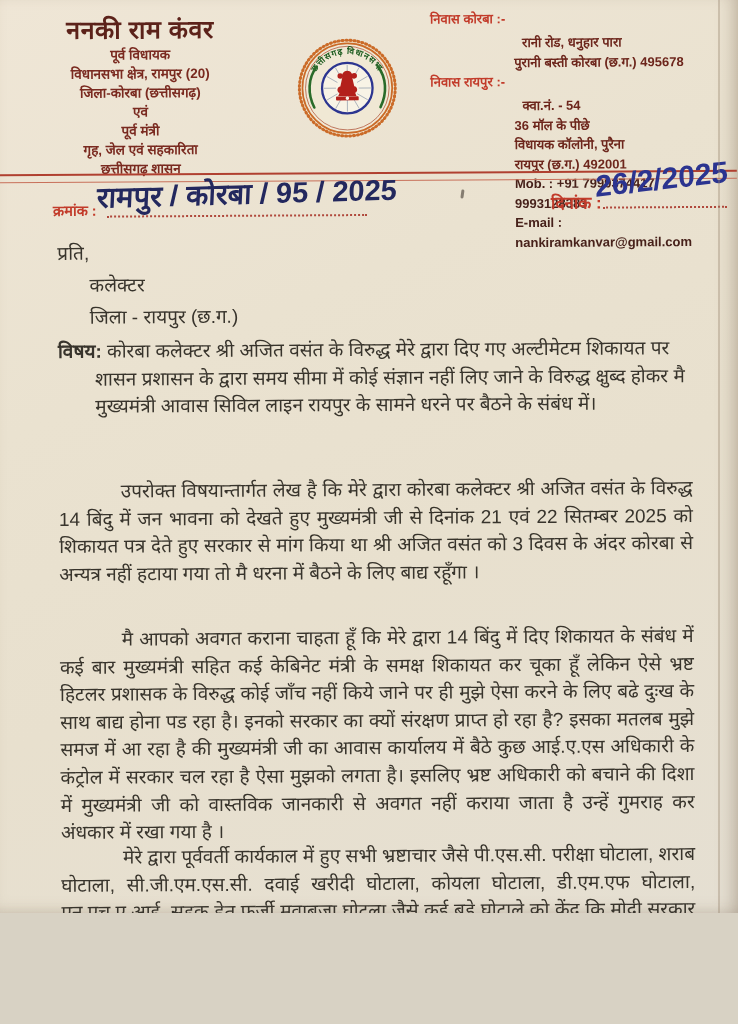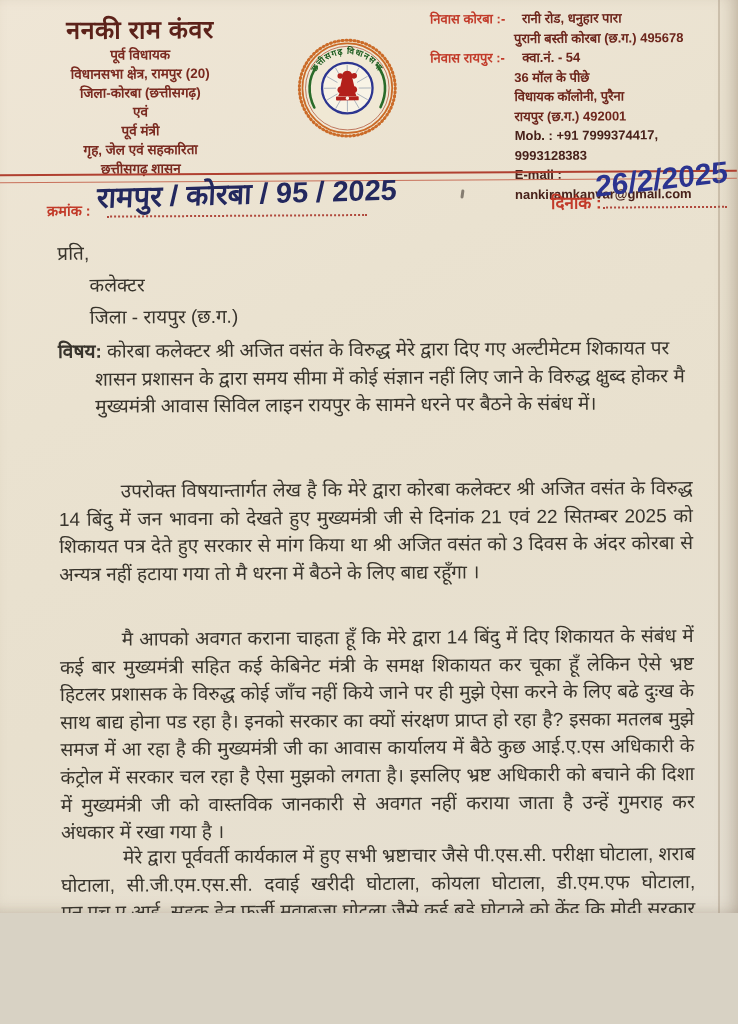--- a/index.html
+++ b/index.html
@@ -21,32 +21,32 @@
   .tilt{position:absolute;inset:0;transform:rotate(-0.35deg);transform-origin:50% 40%;}
 
   
   .lh-left{position:absolute;left:6px;top:10px;width:272px;text-align:center;color:#6d241c;}
   .lh-name{font-size:25px;font-weight:bold;letter-spacing:.5px;color:#5c221a;}
   .lh-line{font-size:13.5px;font-weight:bold;line-height:19px;color:#7a2a20;}
 
   .lh-right{position:absolute;left:424px;top:10px;width:306px;font-size:13px;line-height:19.5px;}
   .lh-right .row{display:flex;}
   .lh-lab{color:#c23b2a;font-weight:bold;width:92px;flex:0 0 92px;padding-left:8px;}
-  .lh-val{color:#6d261c;font-weight:bold;}
+  .lh-val{color:#6d261c;font-weight:bold;margin-top:24px;}
   .lh-ind{padding-left:92px;color:#6d261c;font-weight:bold;}
   .lh-contact{padding-left:92px;color:#47211a;font-weight:bold;font-size:13px;}
 
   .emblem{position:absolute;left:298px;top:34px;width:102px;height:108px;}
 
   
   .rule{position:absolute;left:0;right:0;top:172px;height:6px;
     border-top:2px solid #b04030;border-bottom:1px solid #c8705a;}
 
   
-  .ref-label{position:absolute;left:48px;top:198px;font-size:14.5px;font-weight:bold;color:#c23b2a;text-align:center;}
+  .ref-label{position:absolute;left:54px;top:198px;font-size:14.5px;font-weight:bold;color:#c23b2a;text-align:center;}
   .ref-dots{position:absolute;left:108px;top:214px;width:260px;border-bottom:2px dotted #b0493c;}
   .ref-hand{position:absolute;left:98px;top:172px;font-size:29px;font-weight:bold;
     color:#23285e;transform:rotate(-1.2deg) skewX(-4deg);white-space:nowrap;}
   .date-label{position:absolute;left:552px;top:192px;font-size:17px;font-weight:bold;color:#c23b2a;}
   .date-dots{position:absolute;left:604px;top:208px;width:124px;border-bottom:2px dotted #b0493c;}
   .date-hand{position:absolute;left:596px;top:164px;font-size:30px;font-weight:bold;
     color:#2b3490;transform:rotate(-6deg) skewX(-5deg);white-space:nowrap;}
 
   
   .doc-text{color:#38342c;font-size:19px;}

